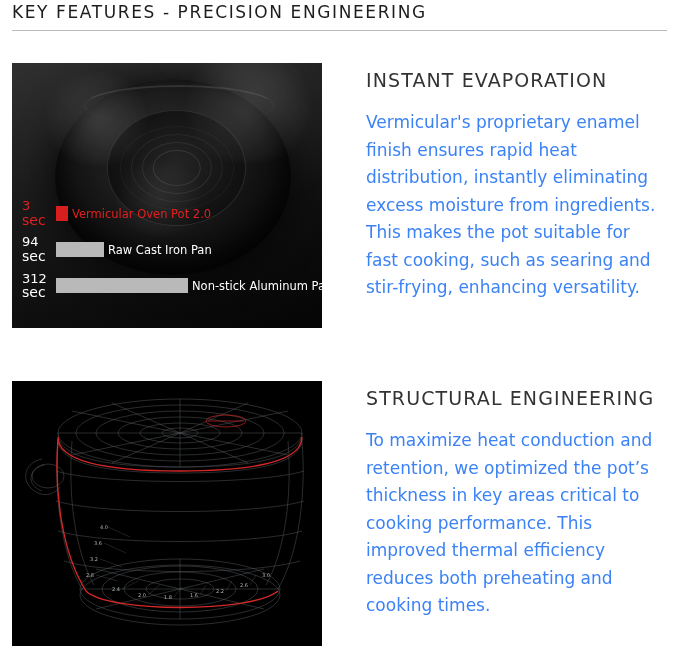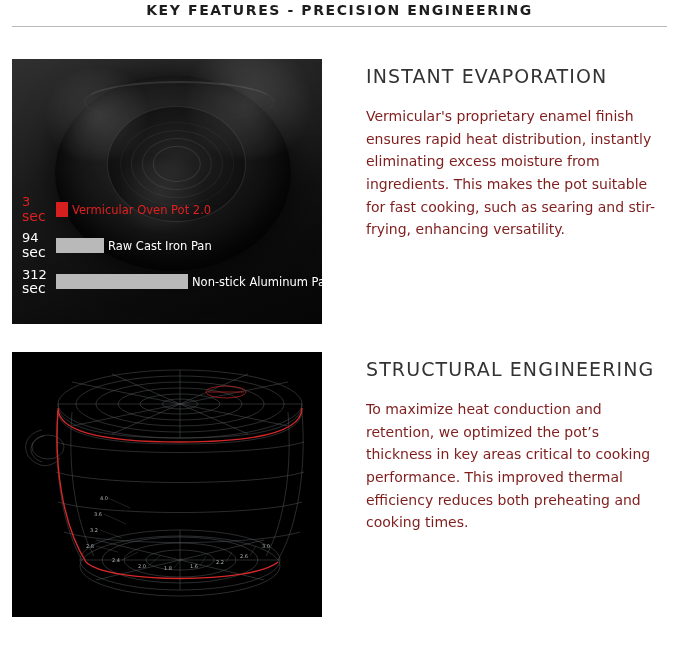--- a/index.html
+++ b/index.html
@@ -20,41 +20,40 @@
     height: 653px;
     box-sizing: border-box;
     padding: 0 12px;
   }
 
   
   .header {
     padding-top: 2px;
   }
   .header-title {
-    font-size: 14px;
+    font-size: 17px;
     letter-spacing: 1.6px;
     color: #1d1d1d;
-    font-weight: 700;
+    font-weight: 400;
     white-space: nowrap;
-    text-align: center;
   }
   .header-rule {
     margin-top: 8px;
     border-bottom: 1px solid #b9b9b9;
     width: 100%;
   }
 
   
   .feature {
     display: flex;
     align-items: flex-start;
     gap: 44px;
   }
   .feature-1 { margin-top: 32px; }
-  .feature-2 { margin-top: 28px; }
+  .feature-2 { margin-top: 53px; }
 
   .media {
     position: relative;
     width: 310px;
     height: 265px;
     flex: 0 0 310px;
     background: #000000;
     overflow: hidden;
   }
   .feature-2 .media { height: 265px; }
@@ -65,23 +64,23 @@
   }
   .copy h2 {
     margin: 0 0 18px 0;
     font-size: 19px;
     font-weight: 400;
     letter-spacing: 1.1px;
     color: #333333;
   }
   .copy p {
     margin: 0;
-    font-size: 14px;
+    font-size: 17px;
     line-height: 1.62;
-    color: #7f1d1d;
+    color: #3b82f6;
     max-width: 300px;
   }
 
   
   .pan-photo {
     position: absolute;
     inset: 0;
     background:
       radial-gradient(ellipse 150px 100px at 48% 30%, rgba(120,120,120,0.30) 0%, rgba(40,40,40,0.12) 55%, rgba(0,0,0,0) 75%),
       radial-gradient(ellipse 200px 150px at 70% 15%, rgba(90,90,90,0.22) 0%, rgba(0,0,0,0) 70%),

